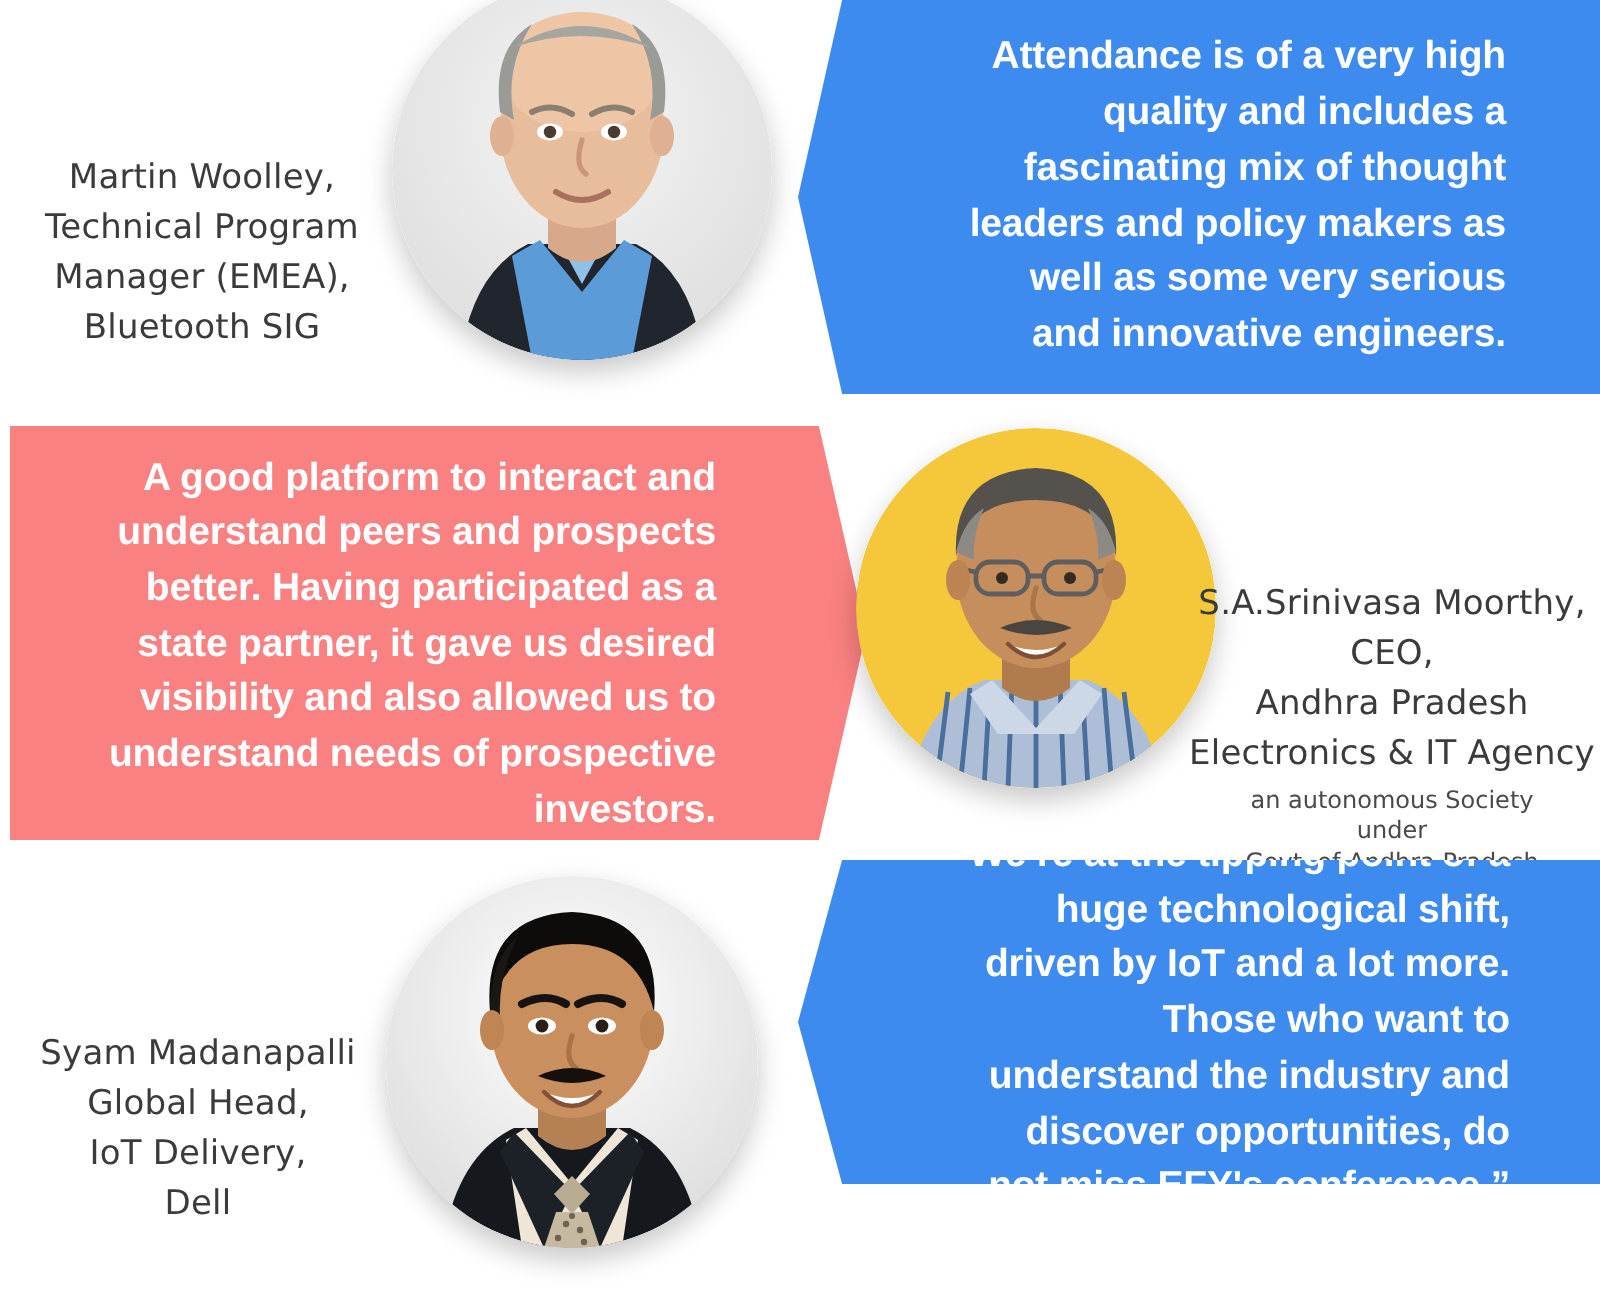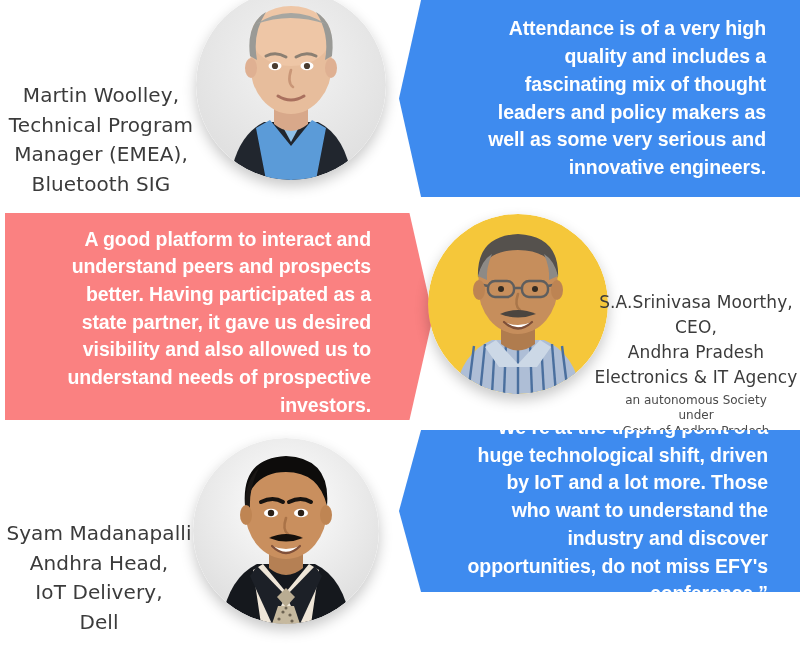--- a/index.html
+++ b/index.html
@@ -41,21 +41,21 @@
     display: flex;
     align-items: center;
     color: #ffffff;
     font-weight: bold;
     font-size: 19.5px;
     line-height: 1.42;
     letter-spacing: -0.1px;
     filter: drop-shadow(0 2px 4px rgba(0,0,0,0.16));
   }
   .quote p {
-    margin: 4px;
+    margin: 17px;
     width: 100%;
     text-align: right;
   }
 
   
   .quote-blue {
     background: #3e8bef;
     text-align: right;
     -webkit-clip-path: polygon(5.5% 0%, 100% 0%, 100% 100%, 5.5% 100%, 0% 50%);
             clip-path: polygon(5.5% 0%, 100% 0%, 100% 100%, 5.5% 100%, 0% 50%);
@@ -95,21 +95,21 @@
   .av1 { left: 196px; top: -10px;  width: 190px; height: 190px; }
   .av2 { left: 428px; top: 5px;    width: 180px; height: 180px; }
   .av3 { left: 193px; top: 10px;   width: 186px; height: 186px; }
 
   
   .person {
     position: absolute;
     text-align: center;
     color: #3b3b3b;
     font-family: "DejaVu Sans", sans-serif;
-    font-size: 20px;
+    font-size: 17px;
     line-height: 1.47;
     white-space: pre-line;
     letter-spacing: 0.1px;
   }
   .person .sub {
     display: block;
     font-size: 12px;
     line-height: 1.28;
     color: #4a4a4a;
     margin-top: 3px;
@@ -258,21 +258,21 @@
       <span class="sub">an autonomous Society
 under
 Govt. of Andhra Pradesh</span>
     </div>
   </div>
 
   <div class="row row-3">
 
     <div class="person p3">
       <span>Syam Madanapalli
-Andhra Head,
+Global Head,
 IoT Delivery,
 Dell</span>
     </div>
 
     <div class="avatar av3">
       <svg width="186" height="186" viewBox="0 0 186 186" aria-hidden="true">
         <defs>
           <radialGradient id="bg3" cx="50%" cy="36%" r="74%">
             <stop offset="0%" stop-color="#ffffff"></stop>
             <stop offset="100%" stop-color="#d9d9d9"></stop>

